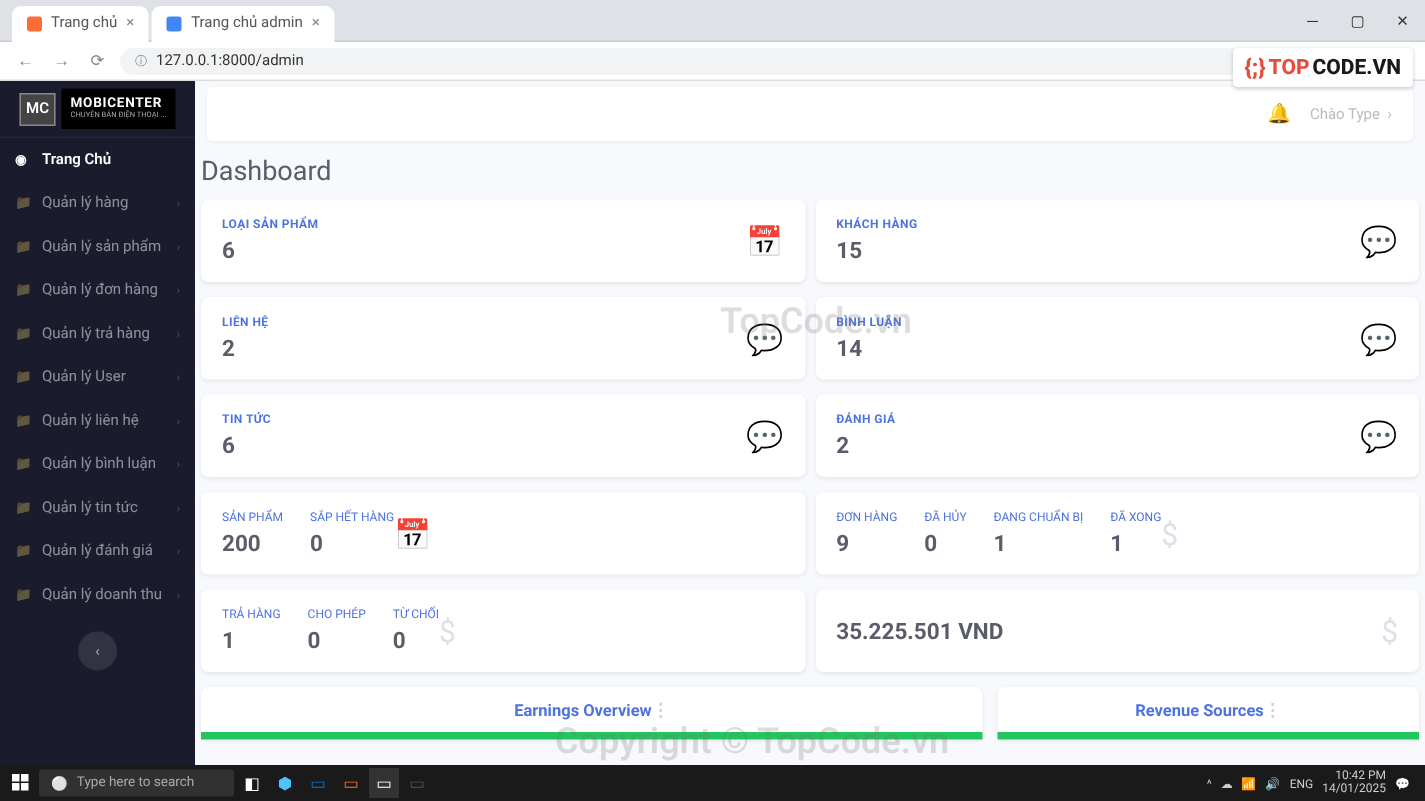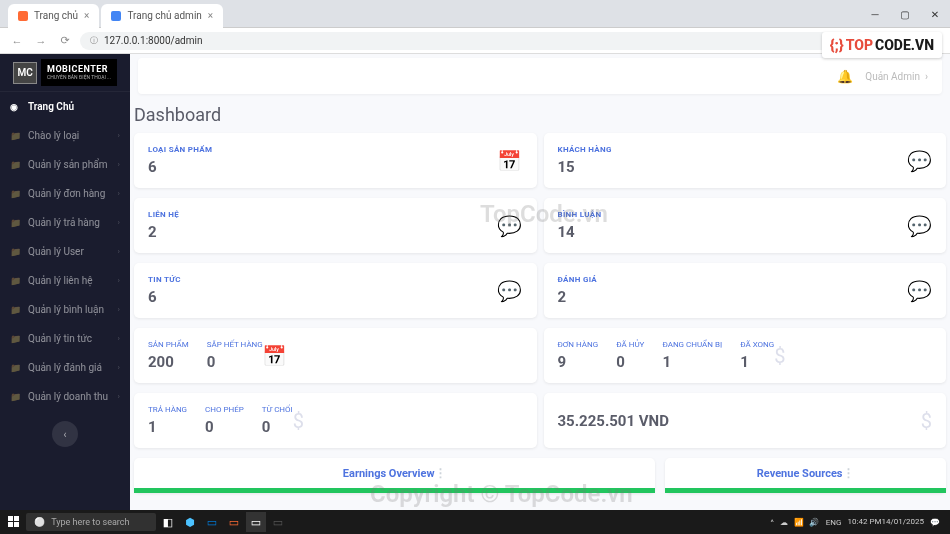--- a/index.html
+++ b/index.html
@@ -60,21 +60,21 @@
 .panel-menu{color:#ced4da;font-size:12px;font-weight:700}
 .watermark{position:absolute;color:rgba(120,120,120,0.25);font-size:24px;font-weight:600;pointer-events:none;z-index:50}
 .wm1{top:200px;left:480px}
 .wm2{top:480px;left:370px}
 .taskbar{position:absolute;bottom:0;left:0;right:0;height:24px;background:#1a1a1a;display:flex;align-items:center;padding:0 4px;gap:2px;font-size:9px;color:#fff}
 .start{width:20px;height:20px;display:flex;align-items:center;justify-content:center}
 .start svg{width:12px;height:12px}
 .search-box{background:rgba(255,255,255,0.1);height:18px;width:130px;display:flex;align-items:center;padding:0 8px;gap:6px;border-radius:2px;color:#aaa;font-size:9px}
 .task-icon{width:20px;height:20px;display:flex;align-items:center;justify-content:center;font-size:11px}
 .tray{margin-left:auto;display:flex;align-items:center;gap:6px;font-size:8px;color:#ccc;padding-right:6px}
-.clock{display:flex;flex-direction:row;align-items:flex-end;line-height:1.1;font-size:8px}
+.clock{display:flex;flex-direction:column;align-items:flex-end;line-height:1.1;font-size:8px}
 </style>
 </head>
 <body>
 
 <div class="browser-chrome">
   <div class="tabs">
     <div class="tab">
       <span class="favicon orange"></span>
       <span>Trang chủ</span>
       <span class="tab-close">×</span>
@@ -122,21 +122,21 @@
         <span class="logo-sub">CHUYÊN BÁN ĐIỆN THOẠI ...</span>
       </div>
     </div>
     <div id="nav-items">
         <div class="nav-item active">
           <span class="icon">◉</span>
           <span>Trang Chủ</span>
         </div>
         <div class="nav-item">
           <span class="icon">📁</span>
-          <span>Chào lý loại</span>
+          <span>Quản lý hàng</span>
           <span class="chev">›</span>
         </div>
         <div class="nav-item">
           <span class="icon">📁</span>
           <span>Quản lý sản phẩm</span>
           <span class="chev">›</span>
         </div>
         <div class="nav-item">
           <span class="icon">📁</span>
           <span>Quản lý đơn hàng</span>
@@ -178,21 +178,21 @@
           <span class="chev">›</span>
         </div>
       </div>
     <div class="nav-collapse">‹</div>
   </div>
 
   <div class="main">
     <div class="topbar">
       <span class="bell">🔔</span>
       <div class="user-chip">
-        <span>Quản Admin</span>
+        <span>Chào Type</span>
         <span>›</span>
       </div>
     </div>
 
     <div class="content">
       <h1 class="page-title">Dashboard</h1>
       <div id="cards-container">
           <div class="cards-row">
             <div class="card">
               <div class="card-body">

